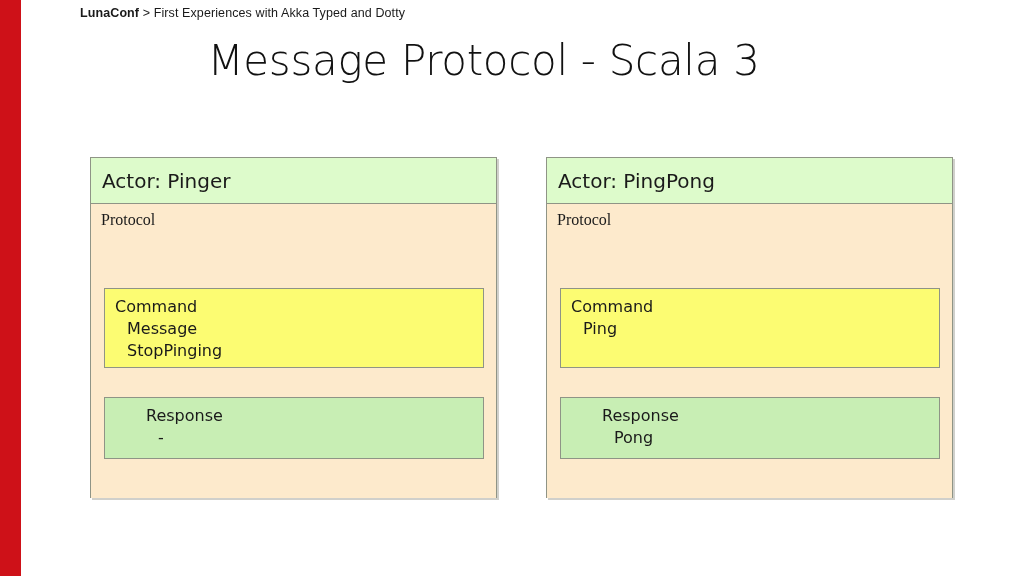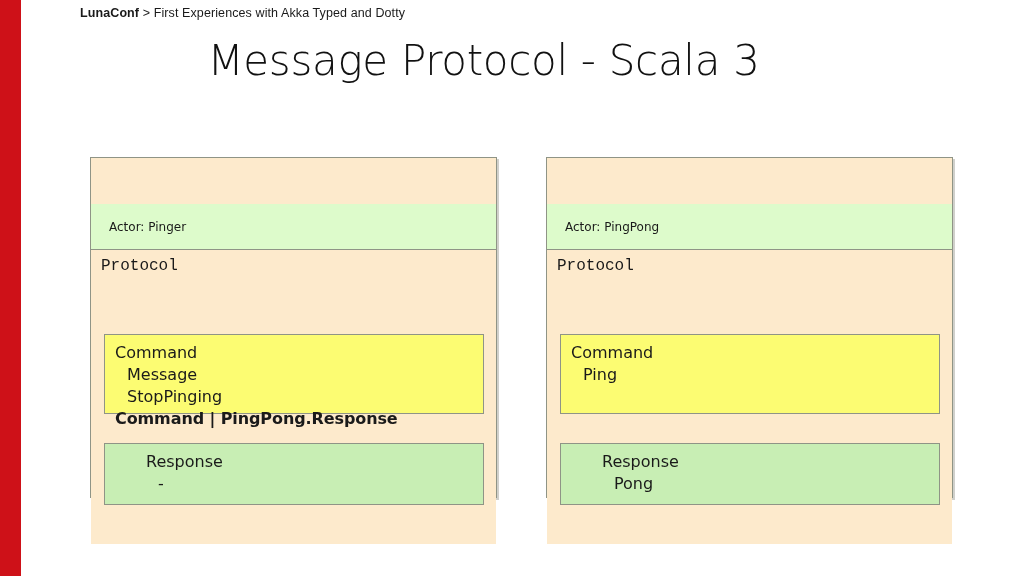--- a/index.html
+++ b/index.html
@@ -80,42 +80,41 @@
   #actor-card-pinger  { left: 90px;  top: 157px; width: 407px; height: 341px; }
   #actor-card-pingpong{ left: 546px; top: 157px; width: 407px; height: 341px; }
 
   .actor-header {
     box-sizing: border-box;
     height: 46px;
     background: #ddfbcb;
     border-bottom: 1px solid #8f9486;
     display: flex;
     align-items: center;
-    padding-left: 18px;
-    font-size: 12px;
+    padding-left: 11px;
+    font-size: 20px;
     color: #1a1a1a;
     font-family: "DejaVu Sans", sans-serif;
     font-weight: 400;
-    margin-top: 46px;
   }
 
   .protocol-section {
     box-sizing: border-box;
     position: relative;
     height: 294px;
     background: #fdeacc;
     padding: 0;
   }
   .protocol-label {
     position: absolute;
     left: 10px;
     top: 7px;
     font-size: 16px;
     color: #1a1a1a;
-    font-family: Liberation Mono, monospace;
+    font-family: Liberation Serif, serif;
   }
 
   .inner-box {
     position: absolute;
     box-sizing: border-box;
     left: 13px;
     width: 380px;
     border: 1px solid #8f9486;
     padding: 7px 0 0 10px;
   }
@@ -165,21 +164,20 @@
 
   <div class="actor-card" id="actor-card-pinger">
     <div class="actor-header">Actor: Pinger</div>
     <div class="protocol-section">
       <div class="protocol-label">Protocol</div>
 
       <div class="inner-box command-box">
         <div class="box-title">Command</div>
         <div class="box-item">Message</div>
         <div class="box-item">StopPinging</div>
-        <div class="box-item bold">Command | PingPong.Response</div>
       </div>
 
       <div class="inner-box response-box">
         <div class="box-title">Response</div>
         <div class="box-item">-</div>
       </div>
     </div>
   </div>
 
   <div class="actor-card" id="actor-card-pingpong">

